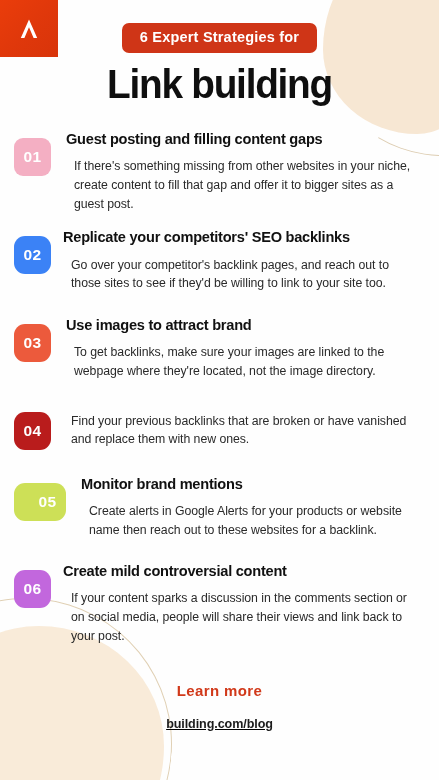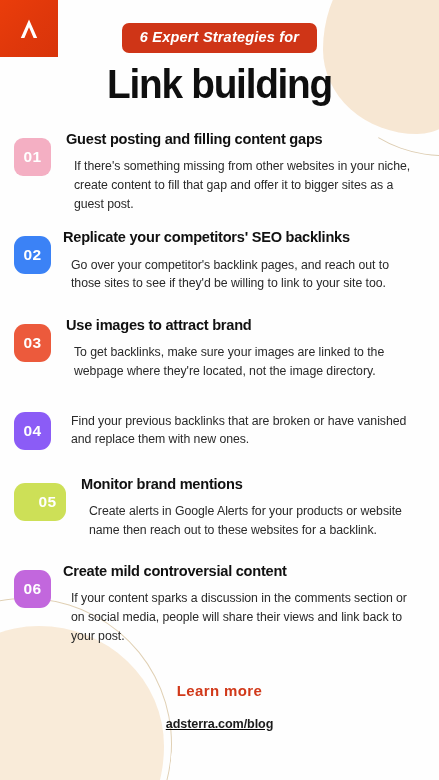--- a/index.html
+++ b/index.html
@@ -209,21 +209,21 @@
   <div class="logo">
     <span>
       <svg width="26" height="26" viewBox="0 0 26 26" aria-hidden="true">
         <path d="M13 3.6 L21.2 22 L17.6 22 L13 11.2 L8.4 22 L4.8 22 Z" fill="#ffffff"></path>
         <path d="M13 13.4 L16.1 20.6 L13 18.6 L9.9 20.6 Z" fill="#e53c0b"></path>
       </svg>
     </span>
   </div>
 
   <div class="header">
-    <div class="eyebrow-pill" style="background: rgb(207, 53, 23); font-style: italic;">6 Expert Strategies for</div>
+    <div class="eyebrow-pill" style="background: rgb(207, 53, 23);">6 Expert Strategies for</div>
     <h1 class="main-title" style="color: rgb(15, 15, 15);">Link building</h1>
   </div>
 
   <div class="list">
 
     <div class="item i1">
       <div class="badge" style="background: rgb(244, 175, 195); border-radius: 9px;">01</div>
       <div class="item-body">
         <div class="item-title">Guest posting and filling content gaps</div>
         <div class="item-desc">If there's something missing from other websites in your niche, create content to fill that gap and offer it to bigger sites as a guest post.</div>
@@ -240,21 +240,21 @@
 
     <div class="item i3">
       <div class="badge" style="background: rgb(236, 90, 60);">03</div>
       <div class="item-body">
         <div class="item-title">Use images to attract brand</div>
         <div class="item-desc">To get backlinks, make sure your images are linked to the webpage where they're located, not the image directory.</div>
       </div>
     </div>
 
     <div class="item i4">
-      <div class="badge" style="background: #8b5cf6;">04</div>
+      <div class="badge" style="background: #b91c1c;">04</div>
       <div class="item-body">
         <div class="item-desc">Find your previous backlinks that are broken or have vanished and replace them with new ones.</div>
       </div>
     </div>
 
     <div class="item i5">
       <div class="badge" style="background: rgb(205, 224, 87); padding-left: 15px;">05</div>
       <div class="item-body">
         <div class="item-title">Monitor brand mentions</div>
         <div class="item-desc">Create alerts in Google Alerts for your products or website name then reach out to these websites for a backlink.</div>
@@ -266,16 +266,16 @@
       <div class="item-body">
         <div class="item-title">Create mild controversial content</div>
         <div class="item-desc">If your content sparks a discussion in the comments section or on social media, people will share their views and link back to your post.</div>
       </div>
     </div>
 
   </div>
 
   <div class="footer">
     <a class="learn-more" href="#" style="color: rgb(209, 57, 26);">Learn more</a>
-    <div class="site-url">adsterra.com/blog</div>
+    <div class="site-url">building.com/blog</div>
   </div>
 
 </div>
 
 </body></html>

